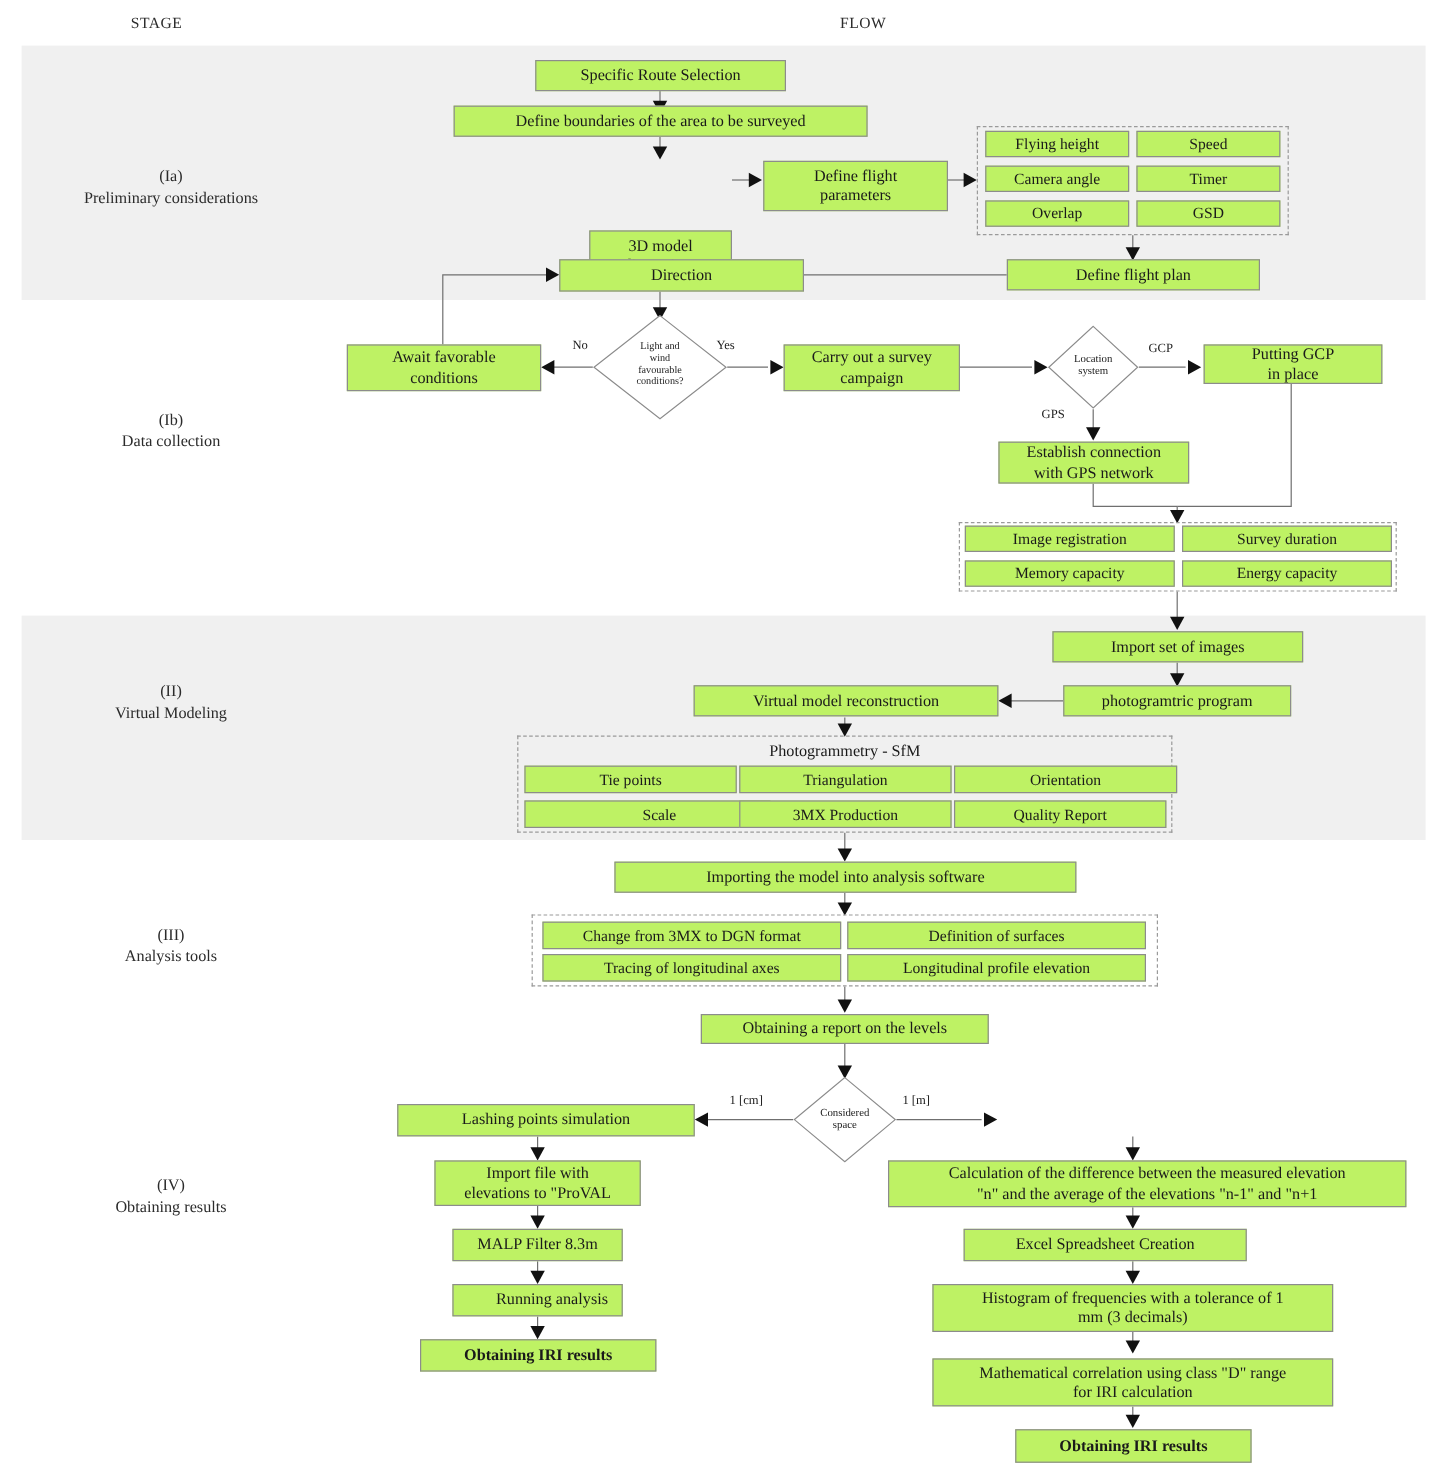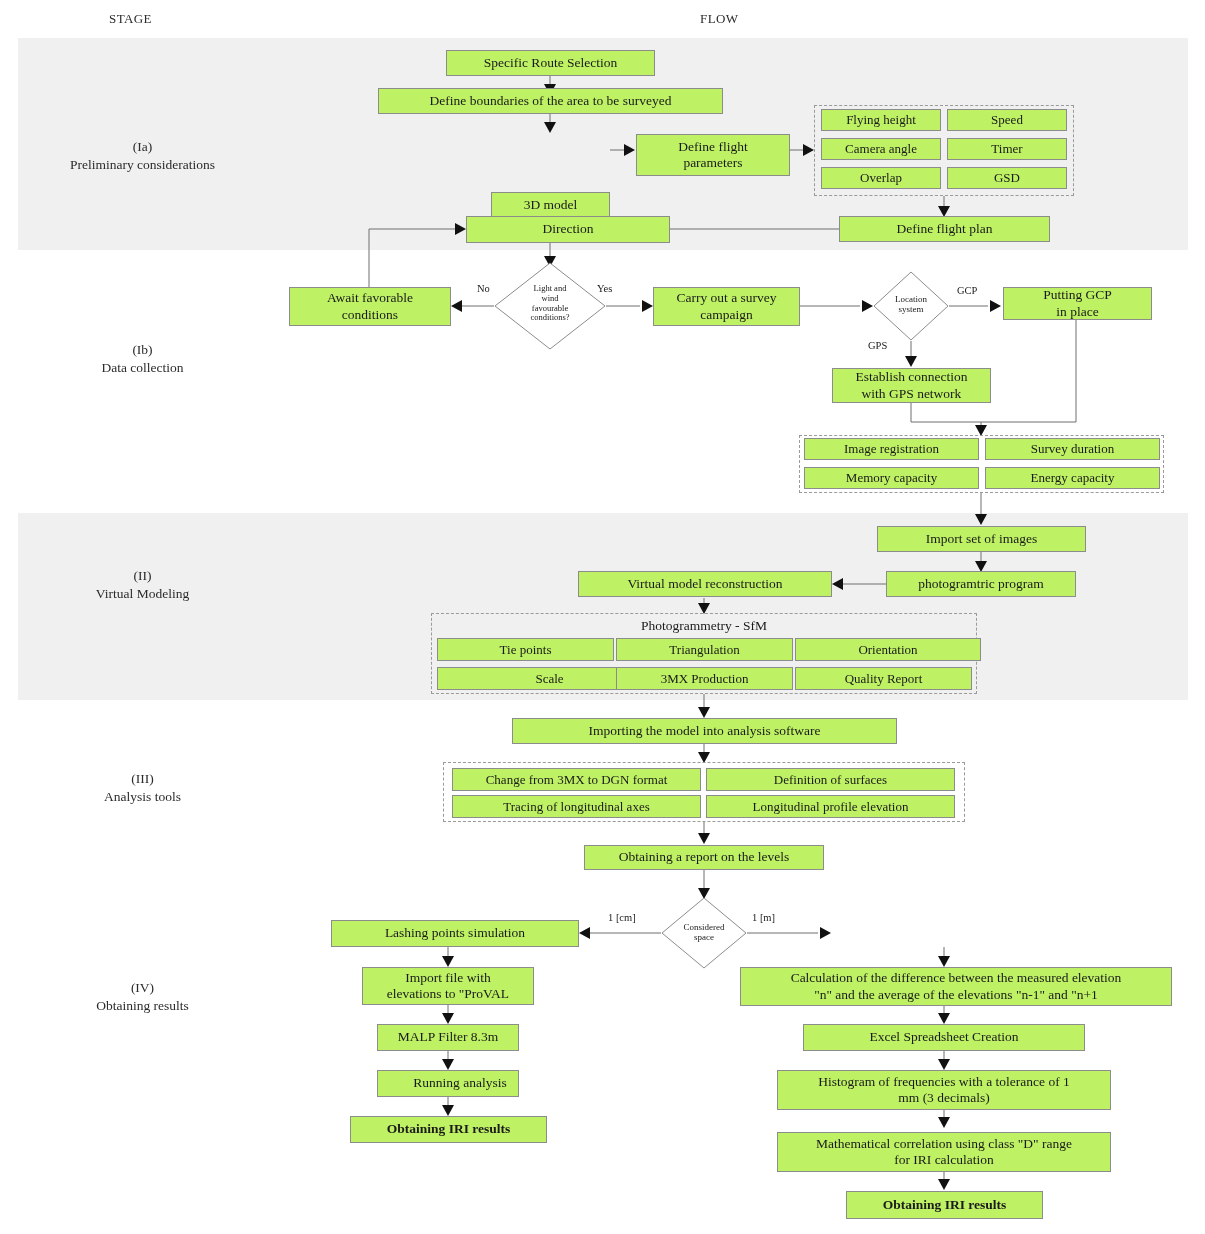--- a/index.html
+++ b/index.html
@@ -336,20 +336,20 @@
 
   <div class="box" style="left:331px;top:920px;width:248px;height:27px;">Lashing points simulation</div>
   <div class="box" style="left:362px;top:967px;width:172px;height:38px;white-space:pre-line;"><span>Import file with
 elevations to "ProVAL</span></div>
   <div class="box" style="left:377px;top:1024px;width:142px;height:27px;">MALP Filter 8.3m</div>
   <div class="box" style="left:377px;top:1070px;width:142px;height:27px;padding-left:28px;">Running analysis</div>
   <div class="box bold" style="left:350px;top:1116px;width:197px;height:27px;">Obtaining IRI results</div>
 
   <div class="box" style="left:728px;top:967px;width:432px;height:39px;white-space:pre-line;margin-left:12px;"><span>Calculation of the difference between the measured elevation
 "n" and the average of the elevations "n-1" and "n+1</span></div>
-  <div class="box" style="left:803px;top:1024px;width:282px;height:27px;">Excel Spreadsheet Creation</div>
+  <div class="box" style="left:803px;top:1024px;width:236px;height:27px;">Excel Spreadsheet Creation</div>
   <div class="box" style="left:777px;top:1070px;width:334px;height:40px;white-space:pre-line;"><span>Histogram of frequencies with a tolerance of 1
 mm (3 decimals)</span></div>
   <div class="box" style="left:777px;top:1132px;width:334px;height:40px;white-space:pre-line;"><span>Mathematical correlation using class "D" range
 for IRI calculation</span></div>
   <div class="box bold" style="left:846px;top:1191px;width:197px;height:28px;">Obtaining IRI results</div>
 
 </div>
 
 </body></html>

